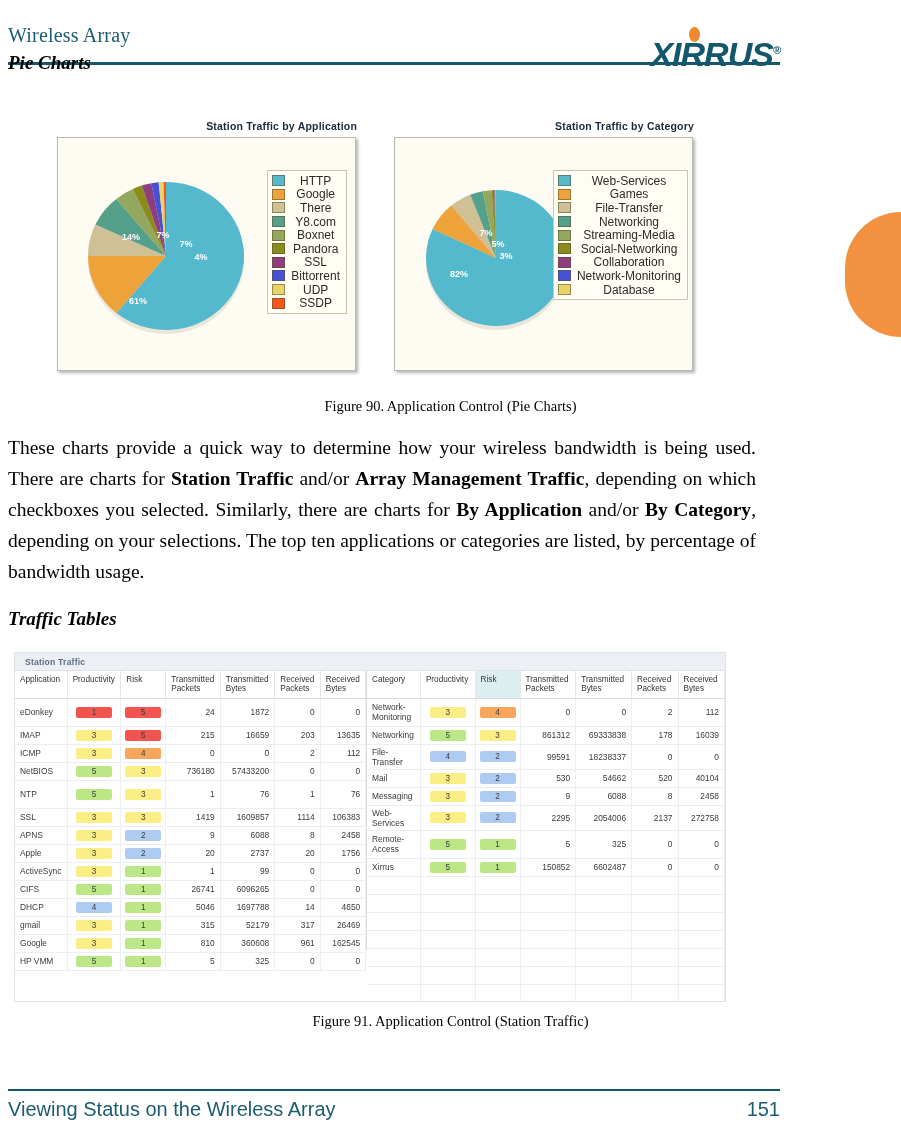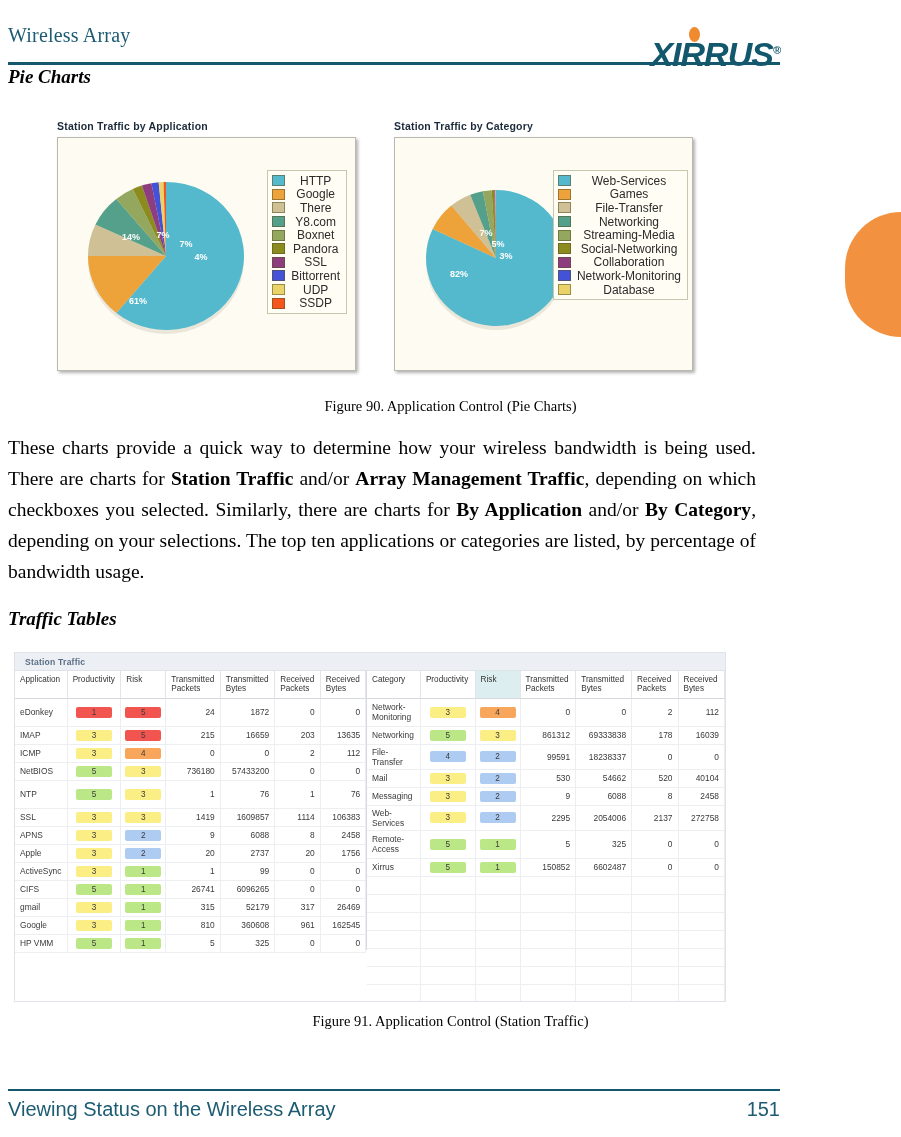--- a/index.html
+++ b/index.html
@@ -31,37 +31,37 @@
     background:#f08a2e;border-radius:50%;
   }
   .logo-tm{font-size:11px;vertical-align:super;}
 
   
   .h-sec{
     position:absolute;left:8px;
     font-family:"Liberation Serif",serif;
     font-weight:bold;font-style:italic;font-size:19px;color:#000;
   }
-  #h-pie{top:66px;}
+  #h-pie{top:52px;}
   #h-tbl{top:608px;}
 
   
   .edge-tab{
     position:absolute;right:0;top:212px;width:56px;height:125px;
     background:#f29240;
     border-top-left-radius:64px;border-bottom-left-radius:64px;
   }
 
   
   .fig90{position:absolute;left:57px;top:120px;width:640px;height:262px;}
   .pie-block{position:absolute;top:0;width:300px;height:262px;}
   #pie-app{left:0;}
   #pie-cat{left:337px;}
   .pie-title{
-    width:100%;text-align:left;
+    width:100%;text-align:right;
     font-family:"Liberation Sans",sans-serif;
     font-weight:bold;font-size:10.5px;color:#1b2a3a;
     letter-spacing:.2px;margin-bottom:5px;
   }
   .pie-frame{
     position:relative;width:297px;height:232px;
     background:#fdfbf2;border:1px solid #b9b9b0;
     box-shadow:2px 2px 3px rgba(0,0,0,.30);
   }
   .pie-svg{position:absolute;left:8px;top:14px;}
@@ -427,20 +427,29 @@
             <tr>
               <td style="white-space: normal; line-height: 10px;">CIFS</td>
               <td class="badge-cell"><span class="badge b-g">5</span></td>
               <td class="badge-cell"><span class="badge b-g">1</span></td>
               <td class="num">26741</td>
               <td class="num">6096265</td>
               <td class="num">0</td>
               <td class="num">0</td>
             </tr>
             <tr>
+              <td style="white-space: normal; line-height: 10px;">DHCP</td>
+              <td class="badge-cell"><span class="badge b-b">4</span></td>
+              <td class="badge-cell"><span class="badge b-g">1</span></td>
+              <td class="num">5046</td>
+              <td class="num">1697788</td>
+              <td class="num">14</td>
+              <td class="num">4650</td>
+            </tr>
+            <tr>
               <td style="white-space: normal; line-height: 10px;">gmail</td>
               <td class="badge-cell"><span class="badge b-y">3</span></td>
               <td class="badge-cell"><span class="badge b-g">1</span></td>
               <td class="num">315</td>
               <td class="num">52179</td>
               <td class="num">317</td>
               <td class="num">26469</td>
             </tr>
             <tr>
               <td style="white-space: normal; line-height: 10px;">Google</td>

